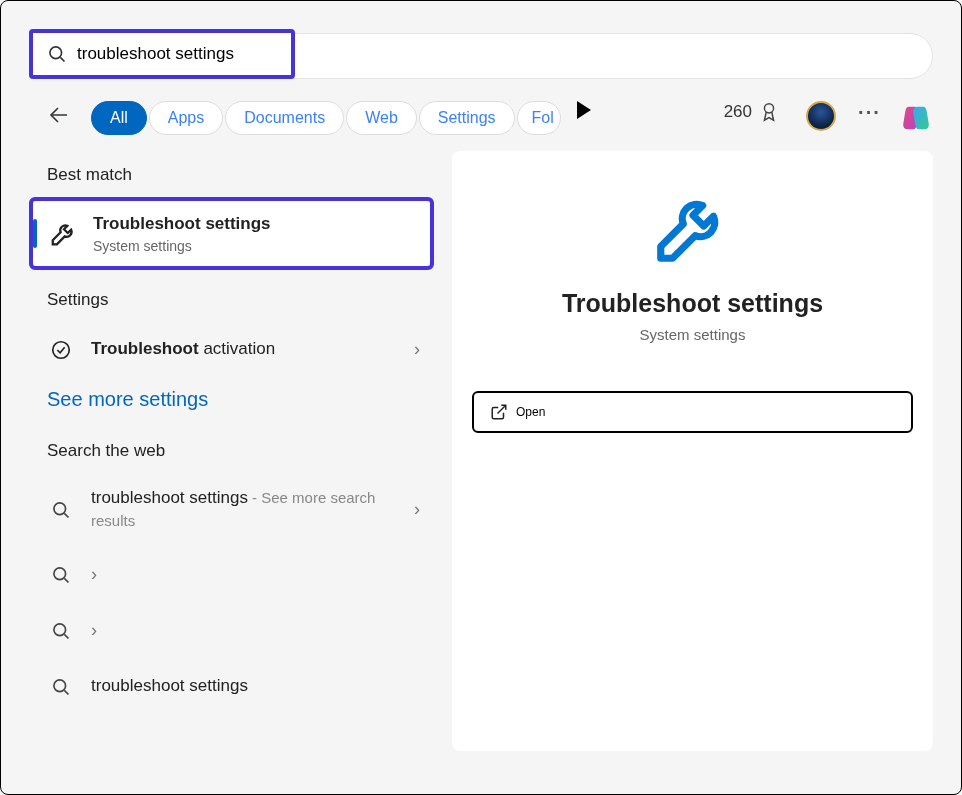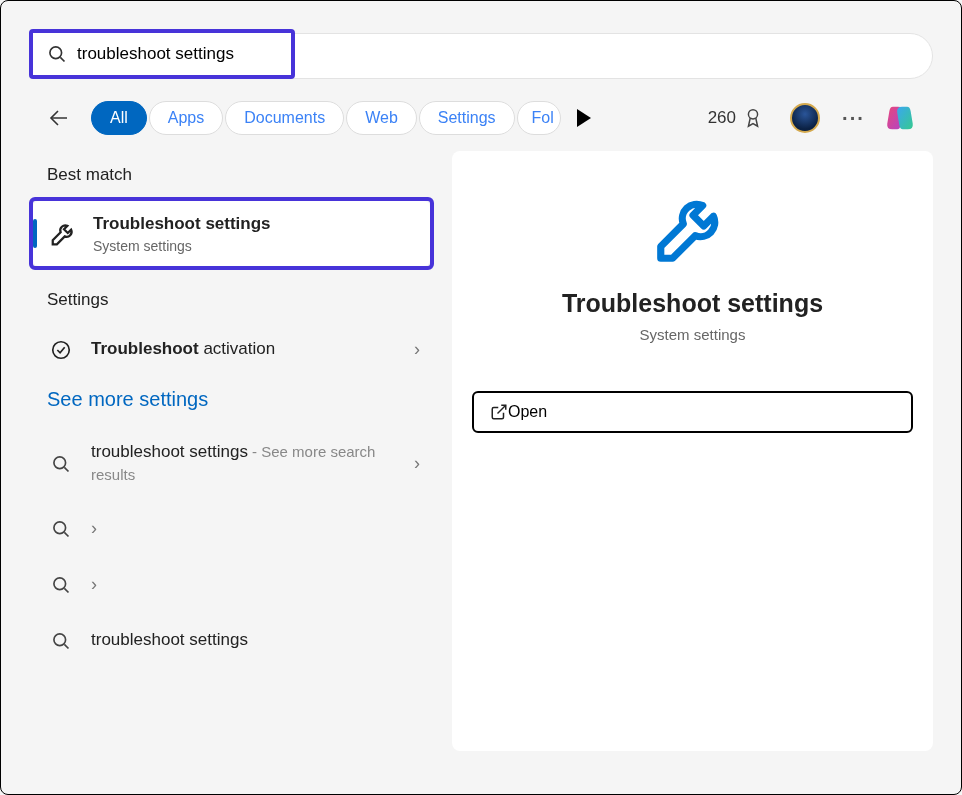--- a/index.html
+++ b/index.html
@@ -66,22 +66,22 @@
     }
     .search-input {
       border: none;
       outline: none;
       font-size: 17px;
       width: 100%;
       background: transparent;
     }
     .filter-row {
       display: flex;
-      align-items: center;
-      padding: 22px 44px 16px 44px;
+      align-items: flex-start;
+      padding: 22px 28px 16px 44px;
       gap: 2px;
     }
     .back-arrow {
       width: 28px;
       height: 28px;
       display: flex;
       align-items: center;
       justify-content: center;
       margin-right: 16px;
     }
@@ -243,22 +243,22 @@
       text-align: center;
     }
     .open-btn {
       margin-top: 48px;
       width: 100%;
       border: 2px solid #000;
       border-radius: 6px;
       padding: 10px 16px;
       display: flex;
       align-items: center;
-      gap: 0;
-      font-size: 16px;
+      gap: 8px;
+      font-size: 12px;
       background: #fff;
       cursor: pointer;
     }
     .open-icon { width: 18px; height: 18px; }
     .search-svg-sm { width: 20px; height: 20px; stroke: #444; }
     .check-circle { width: 22px; height: 22px; }
   </style>
 </head>
 <body>
 
@@ -345,20 +345,21 @@
         </svg>
       </div>
       <div class="result-text">
         <span class="result-title"><span class="bold">Troubleshoot</span><span> activation</span></span>
       </div>
       <div class="chevron-r">›</div>
     </div>
 
     <div class="link-item">See more settings</div>
 
+    <div class="section-label">Search the web</div>
 
     <div class="list-item">
       <div class="result-icon">
         <svg class="search-svg-sm" viewBox="0 0 24 24" fill="none" stroke-width="2">
             <circle cx="10.5" cy="10.5" r="7"></circle>
             <line x1="21" y1="21" x2="16" y2="16"></line>
           </svg>
       </div>
       <div class="result-text">
         <span class="result-title"><span>troubleshoot settings</span><span class="web-sub"> - See more search results</span></span>

